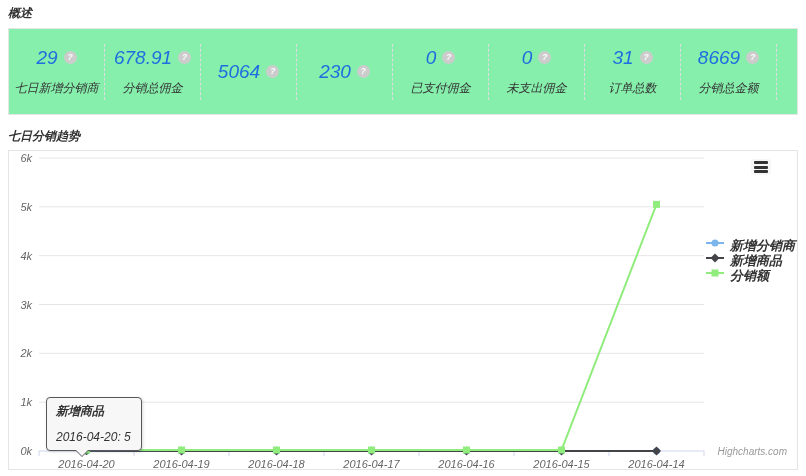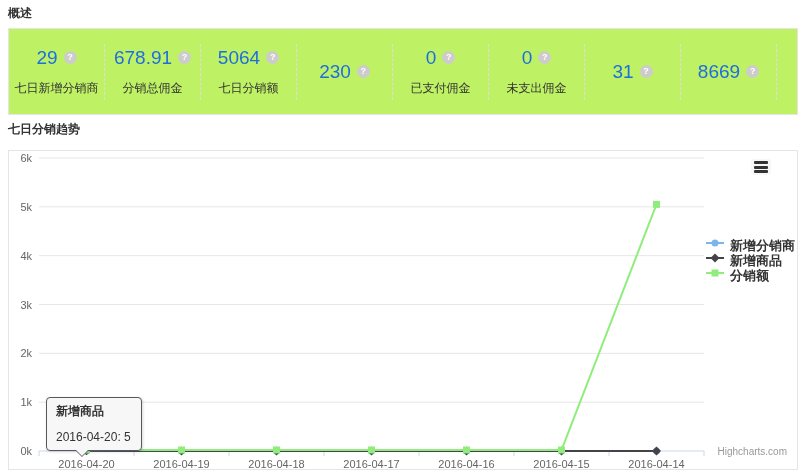--- a/index.html
+++ b/index.html
@@ -1,26 +1,26 @@
 <!DOCTYPE html>
 <html><head>
 <meta charset="utf-8">
 <style>
   * { margin:0; padding:0; box-sizing:border-box; }
   html,body { width:806px; height:476px; background:#fff;
     font-family:"Liberation Sans","DejaVu Sans",sans-serif; color:#333; overflow:hidden; }
-  .page { position:relative; width:806px; height:476px; }
+  .page { position:relative; width:806px; height:476px;font-style:italic; }
 
   .section-title { position:absolute; left:8px; font-size:12px; font-weight:bold; color:#333; }
   .t-overview { top:5px; }
-  .t-trend { top:121px; }
+  .t-trend { top:128px; }
 
   
   .stats-panel { position:absolute; left:8px; top:28px; width:790px; height:87px;
-    border:1px solid #e5e5e5; background:#bef264; display:flex; align-items:center; }
+    border:1px solid #e5e5e5; background:#86efac; display:flex; align-items:center; }
   .stat { width:96px; flex:0 0 96px; height:56px; display:flex; flex-direction:column;
     justify-content:center; text-align:center; border-right:1px dashed #ddd; }
   .stat-value-row { display:flex; justify-content:center; align-items:center; gap:6px; }
   .stat-value { font-size:19px; color:#1e6ee0; }
   .help-icon { width:13px; height:13px; border-radius:50%; background:#ccc; color:#fff;
     font-size:9px; line-height:13px; text-align:center; font-weight:bold; cursor:pointer; flex:0 0 13px; }
   .stat-label { margin-top:11px; font-size:12px; color:#333; }
 
   
   .chart-panel { position:absolute; left:8px; top:150px; width:790px; height:320px;
@@ -71,21 +71,20 @@
         <span class="stat-value">678.91</span>
         <span class="help-icon">?</span>
       </div>
       <div class="stat-label">分销总佣金</div>
     </div>
     <div class="stat">
       <div class="stat-value-row">
         <span class="stat-value">5064</span>
         <span class="help-icon">?</span>
       </div>
-      <div class="stat-label">七日分销额</div>
     </div>
     <div class="stat">
       <div class="stat-value-row">
         <span class="stat-value">230</span>
         <span class="help-icon">?</span>
       </div>
     </div>
     <div class="stat">
       <div class="stat-value-row">
         <span class="stat-value">0</span>
@@ -98,26 +97,28 @@
         <span class="stat-value">0</span>
         <span class="help-icon">?</span>
       </div>
       <div class="stat-label">未支出佣金</div>
     </div>
     <div class="stat">
       <div class="stat-value-row">
         <span class="stat-value">31</span>
         <span class="help-icon">?</span>
       </div>
+      <div class="stat-label">订单总数</div>
     </div>
     <div class="stat">
       <div class="stat-value-row">
         <span class="stat-value">8669</span>
         <span class="help-icon">?</span>
       </div>
+      <div class="stat-label">分销总金额</div>
     </div>
   </div>
 
   <div class="section-title t-trend">七日分销趋势</div>
 
   <div class="chart-panel">
     <svg id="chart-svg" class="chart-svg" width="788" height="318">
         <line x1="30" y1="300" x2="695" y2="300" stroke="#ccd6eb" stroke-width="1"></line>
         <text x="23" y="304" text-anchor="end" font-size="11" fill="#666666">0k</text>
         <line x1="30" y1="251.16666666666669" x2="695" y2="251.16666666666669" stroke="#e6e6e6" stroke-width="1"></line>

